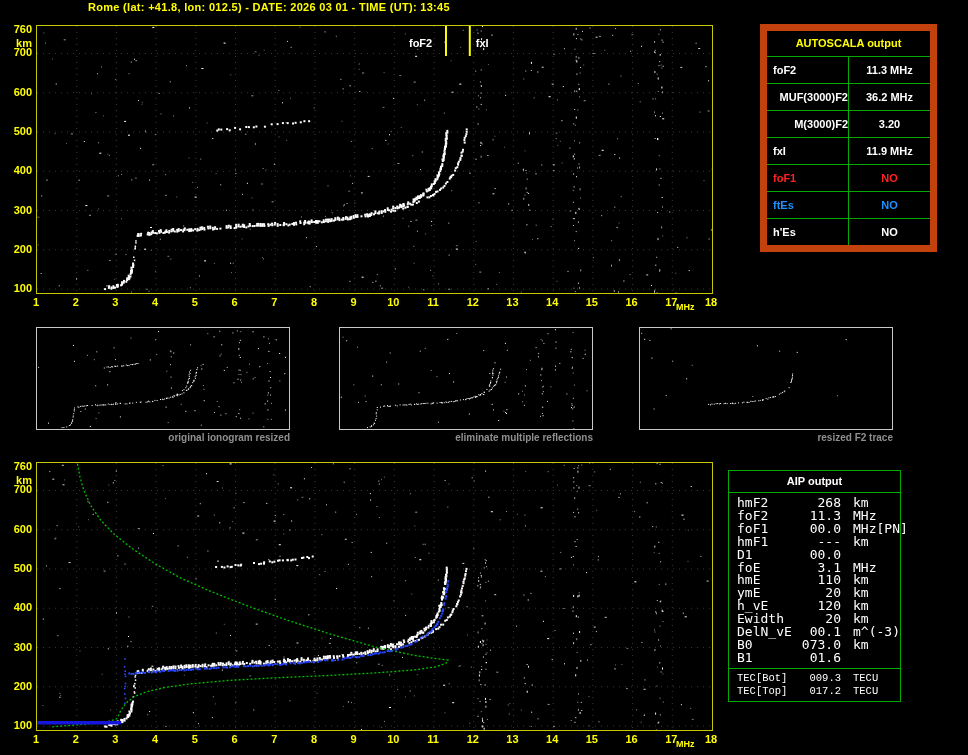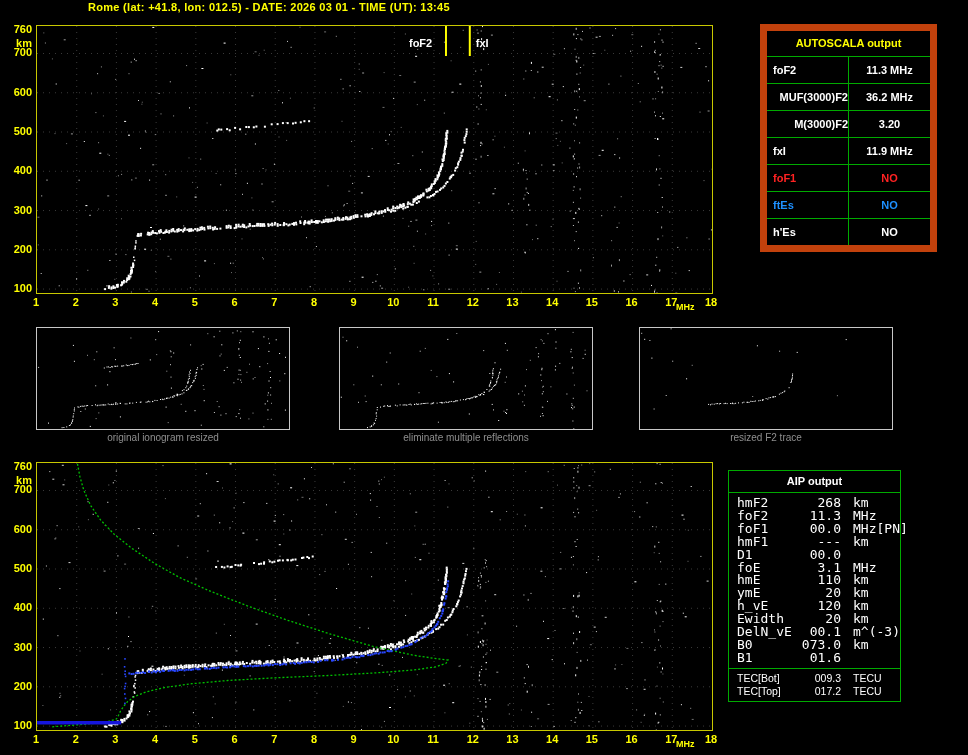--- a/index.html
+++ b/index.html
@@ -5,21 +5,21 @@
   html,body{margin:0;padding:0;background:#000;}
   .screen{position:relative;width:968px;height:755px;background:#000;overflow:hidden;
           font-family:"Liberation Sans",sans-serif;}
   .page-title{position:absolute;left:88px;top:1px;color:#ffff00;font-weight:bold;
               font-size:11px;letter-spacing:0.3px;}
   .plot-frame{position:absolute;border:1px solid #c8c800;background:#000;}
   #plot-top{left:36px;top:25px;width:675px;height:267px;}
   #plot-bottom{left:36px;top:462px;width:675px;height:267px;}
   .thumb{position:absolute;top:327px;width:252px;height:101px;border:1px solid #c8c8c8;background:#000;}
   #thumb-0{left:36px;} #thumb-1{left:339px;} #thumb-2{left:639px;}
-  .thumb-caption{position:absolute;top:432px;width:254px;text-align:center;color:#8f8f8f;font-size:10px;}
+  .thumb-caption{position:absolute;top:432px;width:254px;text-align:right;color:#8f8f8f;font-size:10px;font-weight:bold;}
   #cap-0{left:36px;} #cap-1{left:339px;} #cap-2{left:639px;}
   .tick-x{position:absolute;width:22px;text-align:center;color:#ffff00;font-weight:bold;font-size:11px;}
   .tick-y{position:absolute;width:30px;text-align:right;color:#ffff00;font-weight:bold;font-size:11px;}
   .axis-xlabel{position:absolute;width:26px;text-align:center;color:#ffff00;font-weight:bold;font-size:9px;}
   .anno-label{position:absolute;color:#ffffff;font-weight:bold;font-size:11px;}
   .as-table{position:absolute;left:728px;top:24px;width:163px;border:7px solid #c2410c;background:#000;margin-left:32px;}
   .as-title{height:25px;line-height:25px;text-align:center;color:#ffff00;font-weight:bold;
             font-size:11px;border-bottom:1px solid #00aa00;}
   .as-row{display:grid;grid-template-columns:82px 1fr;height:26px;border-bottom:1px solid #00aa00;}
   .as-row:last-child{border-bottom:none;}
@@ -27,21 +27,21 @@
   .as-value{line-height:26px;text-align:center;font-size:11px;font-weight:bold;}
   .aip-table{position:absolute;left:728px;top:470px;width:171px;border:1px solid #00aa00;background:#000;color:#fff;}
   .aip-title{height:21px;line-height:21px;text-align:center;font-weight:bold;font-size:11px;
              border-bottom:1px solid #00aa00;color:#ffffff;}
   .aip-body{padding:4px 6px 3px 8px;font-family:"DejaVu Sans Mono",monospace;font-size:13px;}
   .aip-row{display:grid;grid-template-columns:62px 42px 1fr auto;line-height:12.9px;}
   .aip-val{text-align:right;}
   .aip-unit{padding-left:12px;}
   .aip-note{text-align:right;}
   .aip-tec{border-top:1px solid #00aa00;padding:3px 6px 3px 8px;
-           font-family:Liberation Sans, sans-serif;font-size:10.5px;}
+           font-family:Liberation Mono, monospace;font-size:10.5px;}
 </style>
 </head>
 <body>
 
 <div class="screen" id="screen">
 
   <div class="page-title">Rome (lat: +41.8, lon: 012.5) - DATE: 2026 03 01 - TIME (UT): 13:45</div>
 
   <div class="plot-frame" id="plot-top"><svg width="675" height="267" viewBox="0 0 675 267">
         <line x1="39.705882352941174" y1="0" x2="39.705882352941174" y2="267" stroke="#3a3a3a" stroke-width="1" stroke-dasharray="1,5"></line>

